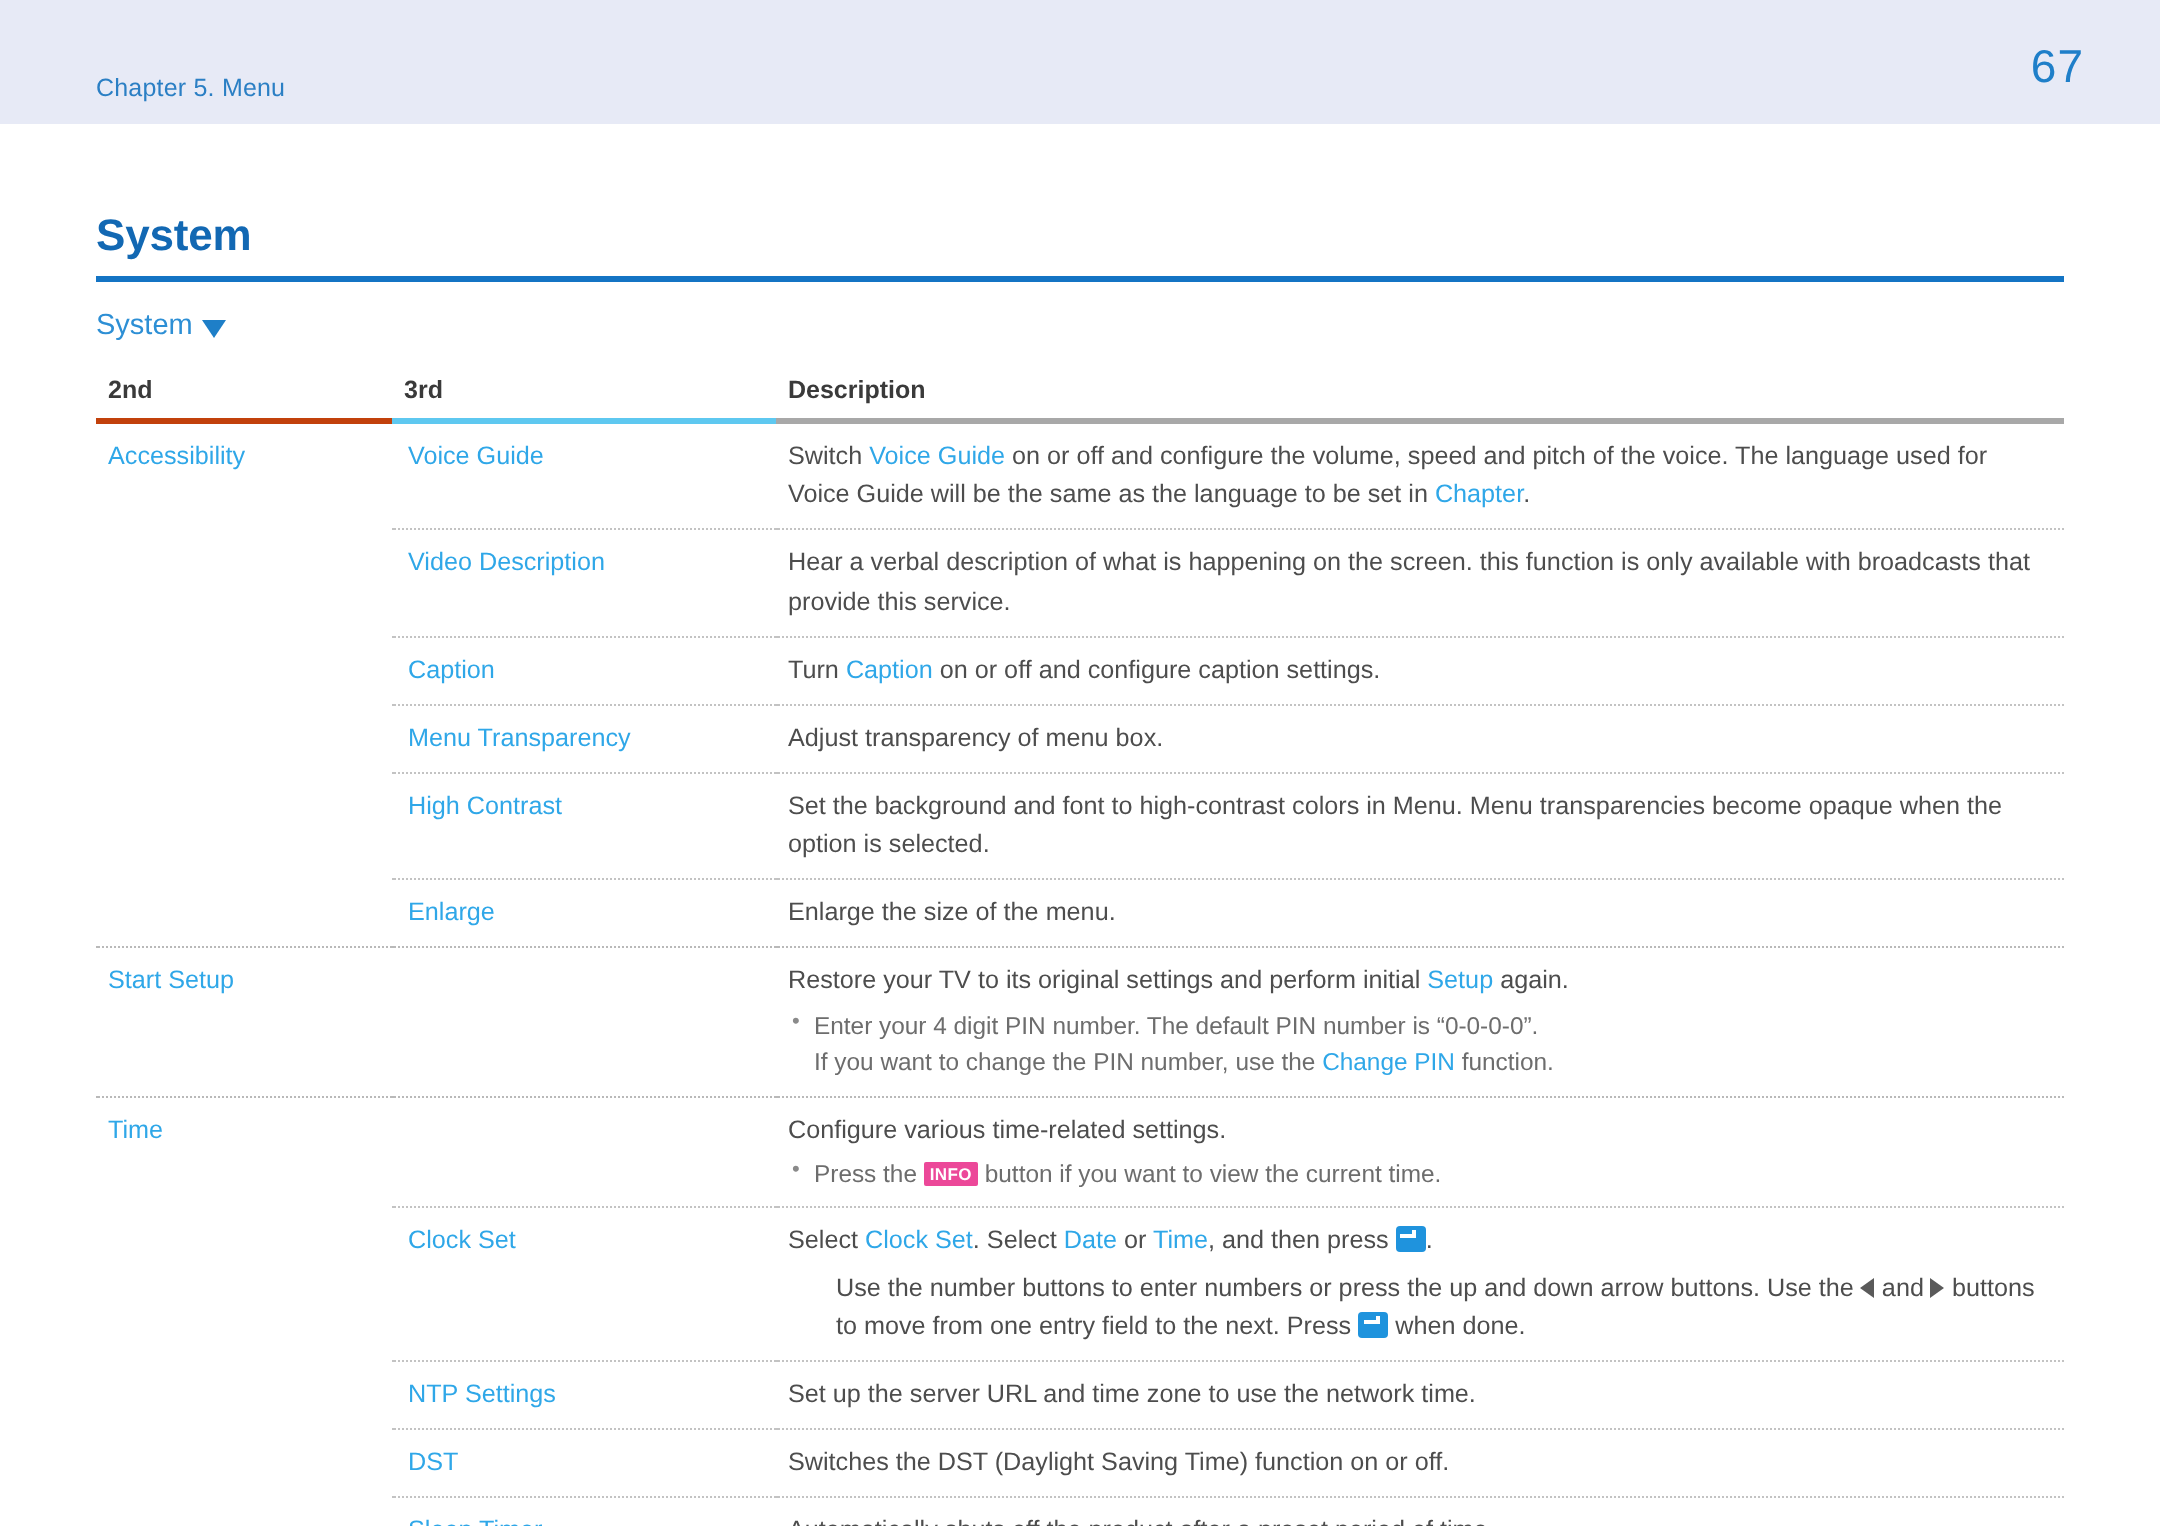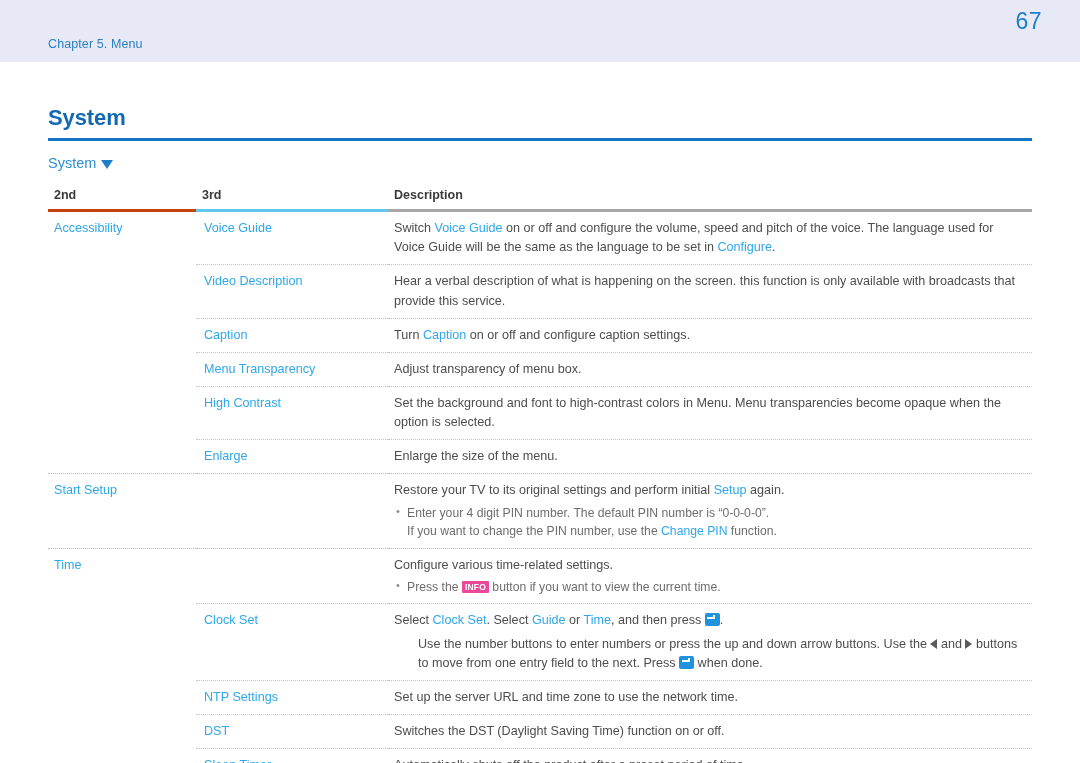--- a/index.html
+++ b/index.html
@@ -25,21 +25,21 @@
     left: 48px;
     top: 37px;
     font-size: 12.5px;
     color: #2b7fc4;
     letter-spacing: 0.1px;
     white-space: nowrap;
   }
   .page-number {
     position: absolute;
     right: 38px;
-    top: 8px;
+    top: 20px;
     font-size: 23px;
     color: #1f7fc9;
     font-weight: 400;
     letter-spacing: 0.5px;
   }
 
   
   .section-wrap {
     position: relative;
     padding: 0 48px;
@@ -222,21 +222,21 @@
         <th class="h1">2nd</th>
         <th class="h2">3rd</th>
         <th class="h3">Description</th>
       </tr>
     </thead>
     <tbody id="tbody">
         <tr>
           <td class="col2nd">Accessibility</td>
           <td class="col3rd">Voice Guide</td>
           <td>
-            <div><span>Switch </span><span class="hl">Voice Guide</span><span> on or off and configure the volume, speed and pitch of the voice. The language used for Voice Guide will be the same as the language to be set in </span><span class="hl">Configure</span><span>.</span></div>
+            <div><span>Switch </span><span class="hl">Voice Guide</span><span> on or off and configure the volume, speed and pitch of the voice. The language used for Voice Guide will be the same as the language to be set in </span><span class="hl">Chapter</span><span>.</span></div>
           </td>
         </tr>
         <tr class="dotted">
           <td class="col2nd nodiv"></td>
           <td class="col3rd">Video Description</td>
           <td>
             <div><span>Hear a verbal description of what is happening on the screen. this function is only available with broadcasts that provide this service.</span></div>
           </td>
         </tr>
         <tr class="dotted">
@@ -281,21 +281,21 @@
           <td class="col3rd"></td>
           <td>
             <div><span>Configure various time-related settings.</span></div>
             <span class="bullet-line"><span>Press the </span><span class="key-info">INFO</span><span> button if you want to view the current time.</span></span>
           </td>
         </tr>
         <tr class="dotted">
           <td class="col2nd nodiv"></td>
           <td class="col3rd">Clock Set</td>
           <td>
-            <div><span>Select </span><span class="hl">Clock Set</span><span>. Select </span><span class="hl">Guide</span><span> or </span><span class="hl">Time</span><span>, and then press </span><span class="key-enter"></span><span>.</span></div>
+            <div><span>Select </span><span class="hl">Clock Set</span><span>. Select </span><span class="hl">Date</span><span> or </span><span class="hl">Time</span><span>, and then press </span><span class="key-enter"></span><span>.</span></div>
             <div style="margin-top: 4px; margin-left: 24px;"><span>Use the number buttons to enter numbers or press the up and down arrow buttons. Use the </span><span class="arrow-l"></span><span> and </span><span class="arrow-r"></span><span> buttons to move from one entry field to the next. Press </span><span class="key-enter"></span><span> when done.</span></div>
           </td>
         </tr>
         <tr class="dotted">
           <td class="col2nd nodiv"></td>
           <td class="col3rd">NTP Settings</td>
           <td>
             <div><span>Set up the server URL and time zone to use the network time.</span></div>
           </td>
         </tr>

